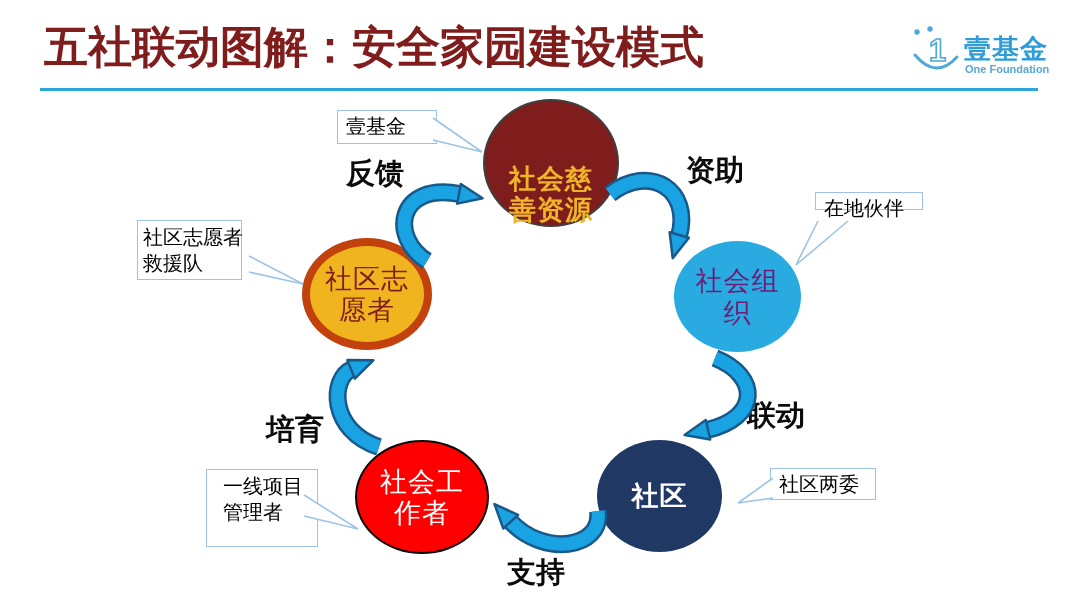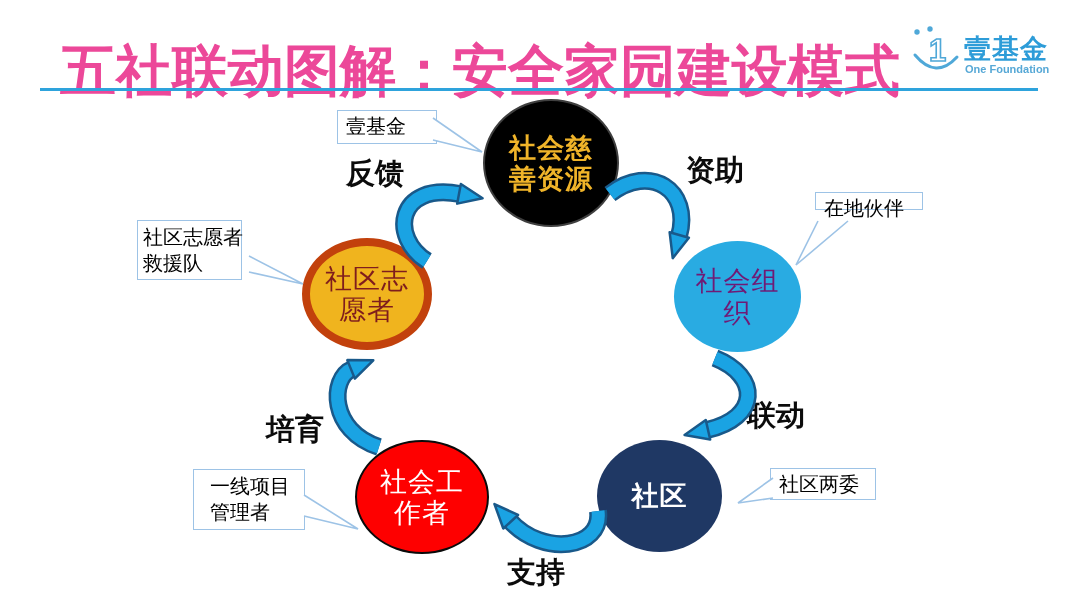--- a/index.html
+++ b/index.html
@@ -2,36 +2,36 @@
 <html><head>
 <meta charset="utf-8">
 <style>
   html,body{margin:0;padding:0;background:#fff;}
   .slide{
     position:relative;width:1080px;height:607px;background:#ffffff;overflow:hidden;
     font-family:"Liberation Sans",sans-serif;
   }
   
   .title{
-    position:absolute;left:44px;top:18px;margin:16px;
-    font-size:56px;font-weight:bold;color:#ec4899;letter-spacing:0px;white-space:nowrap;
+    position:absolute;left:44px;top:18px;margin:0;
+    font-size:44px;font-weight:bold;color:#7f1d1d;letter-spacing:0px;white-space:nowrap;
   }
   .header-rule{
     position:absolute;left:40px;top:88px;width:998px;height:3px;background:#2EA3DC;
   }
   .logo{position:absolute;left:906px;top:22px;width:152px;height:60px;}
   
   .node{
     position:absolute;border-radius:50%;display:flex;align-items:center;justify-content:center;
     box-sizing:border-box;z-index:1;
     font-family:"DejaVu Serif","Liberation Serif",serif;
   }
   .node-lines{text-align:center;font-size:27px;line-height:1.15;letter-spacing:1px;}
   .node-lines span{display:block;}
-  .node-top{left:483px;top:99px;width:136px;height:128px;background:#000000;border:2px solid #3F3F3F;color:#F0B429;font-weight:600;}
+  .node-top{left:483px;top:99px;width:136px;height:128px;background:#7f1d1d;border:2px solid #3F3F3F;color:#F0B429;font-weight:600;align-items:flex-end;}
   .node-right{left:674px;top:241px;width:127px;height:111px;background:#29ABE2;color:#701a75;}
   .node-bottom-right{left:597px;top:440px;width:125px;height:112px;background:#1F3864;color:#ffffff;font-weight:bold;}
   .node-bottom-left{left:355px;top:440px;width:134px;height:114px;background:#FE0000;border:2px solid #0A0A0A;color:#ffffff;}
   .node-left{left:302px;top:238px;width:130px;height:112px;background:#F0B41E;border:8px solid #c2410c;color:#7f1d1d;}
   
   .flow-label{
     position:absolute;font-size:29px;font-weight:bold;color:#0b0b0b;white-space:nowrap;z-index:2;
   }
   .lbl-funding{left:686px;top:151px;}
   .lbl-linkage{left:747px;top:396px;}
@@ -40,21 +40,21 @@
   .lbl-feedback{left:346px;top:154px;}
   
   .callout{
     position:absolute;background:#ffffff;border:1.6px solid #9DC3E6;box-sizing:border-box;
     font-size:20px;line-height:26px;color:#000;padding:2px 8px;z-index:2;
   }
   .callout span{display:block;white-space:nowrap;}
   .co-one-foundation{left:337px;top:110px;width:100px;height:34px;}
   .co-local-partner{left:815px;top:192px;width:108px;height:18px;}
   .co-two-committees{left:770px;top:468px;width:106px;height:32px;}
-  .co-project-manager{left:193px;top:469px;width:112px;height:61px;padding-top:3px;padding-left:16px;}
+  .co-project-manager{left:206px;top:469px;width:112px;height:78px;padding-top:3px;padding-left:16px;}
   .co-rescue-team{left:137px;top:220px;width:105px;height:60px;padding:3px 5px;}
   
   .overlay{position:absolute;left:0;top:0;z-index:5;pointer-events:none;}
   .arrow-outline{fill:none;stroke:#19598A;stroke-width:18;}
   .arrow-fill{fill:none;stroke:#1AA3E3;stroke-width:13;}
   .pointer{fill:#ffffff;stroke:#9DC3E6;stroke-width:1.6;}
   
   .logo-cn{font-family:"Liberation Sans",sans-serif;font-size:27px;font-weight:bold;fill:#2D9CD8;letter-spacing:1px;}
   .logo-en{font-family:"Liberation Sans",sans-serif;font-size:11px;font-weight:600;fill:#56A8D6;}
   .logo-one{font-family:"Liberation Sans",sans-serif;font-size:31px;font-weight:bold;fill:#ffffff;stroke:#4FA8D8;stroke-width:1.6px;}

